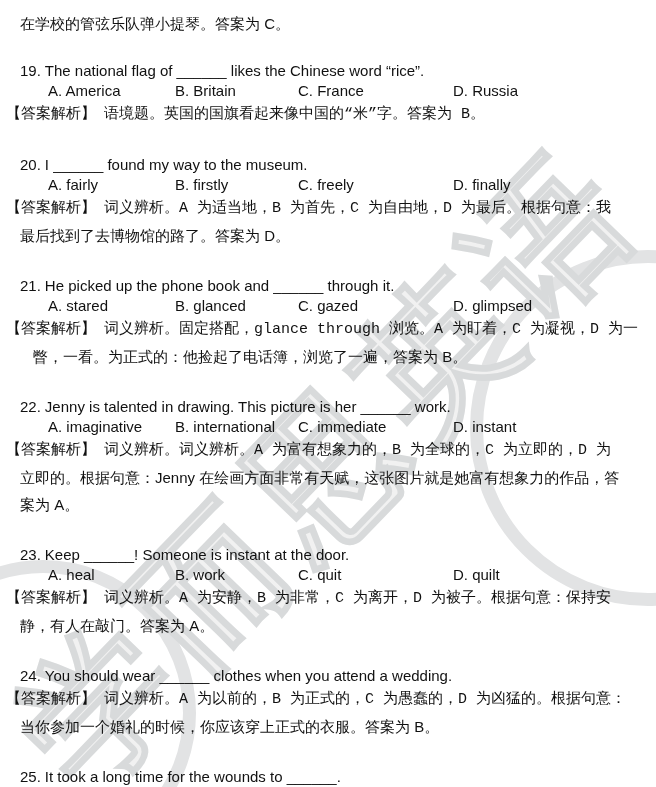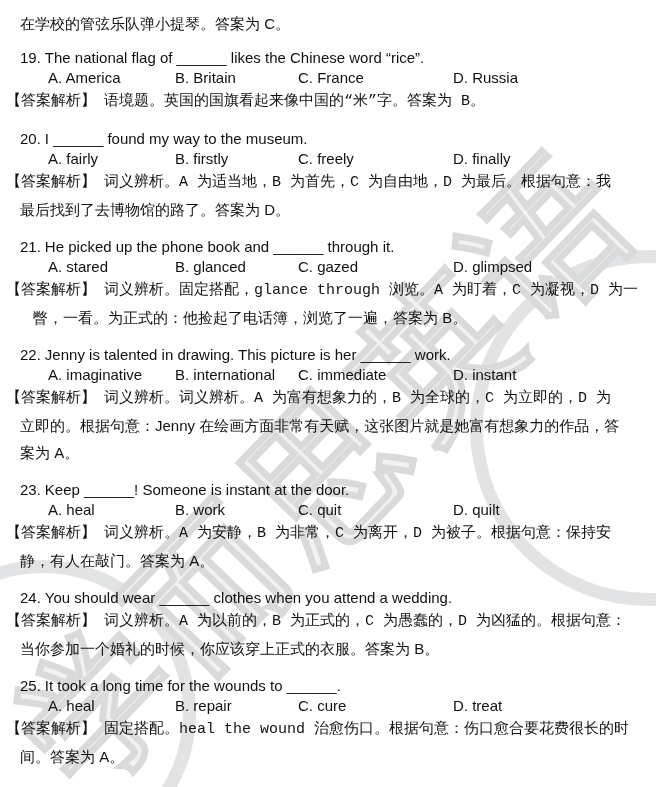--- a/index.html
+++ b/index.html
@@ -19,21 +19,21 @@
   .content {
     position: relative;
     z-index: 1;
     padding: 13px 12px 0 20px;
   }
   .intro-line {
     line-height: 21px;
     margin-bottom: 9px;
     white-space: nowrap;
   }
-  .qblock { margin-top: 14px; }
+  .qblock { margin-top: 27px; }
   .stem-line {
     line-height: 20px;
     white-space: nowrap;
   }
   .stem-line .qnum { margin-right: 4px; }
   .options-line {
     line-height: 20px;
     padding-left: 28px;
     white-space: nowrap;
   }

